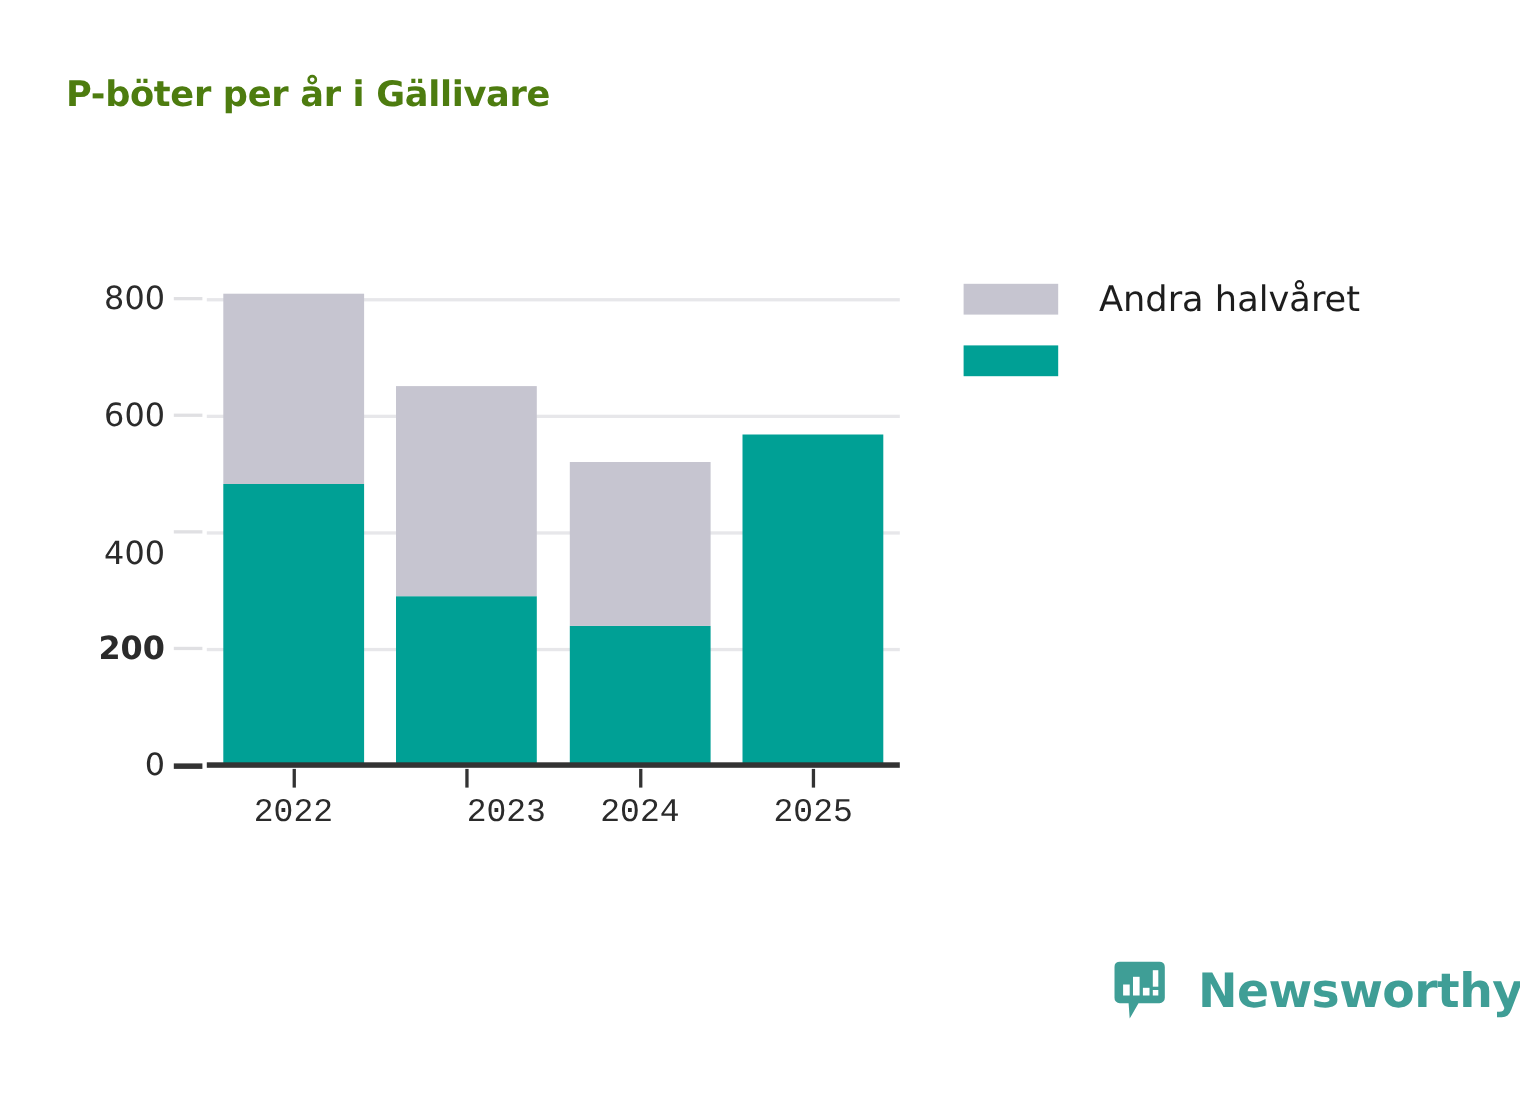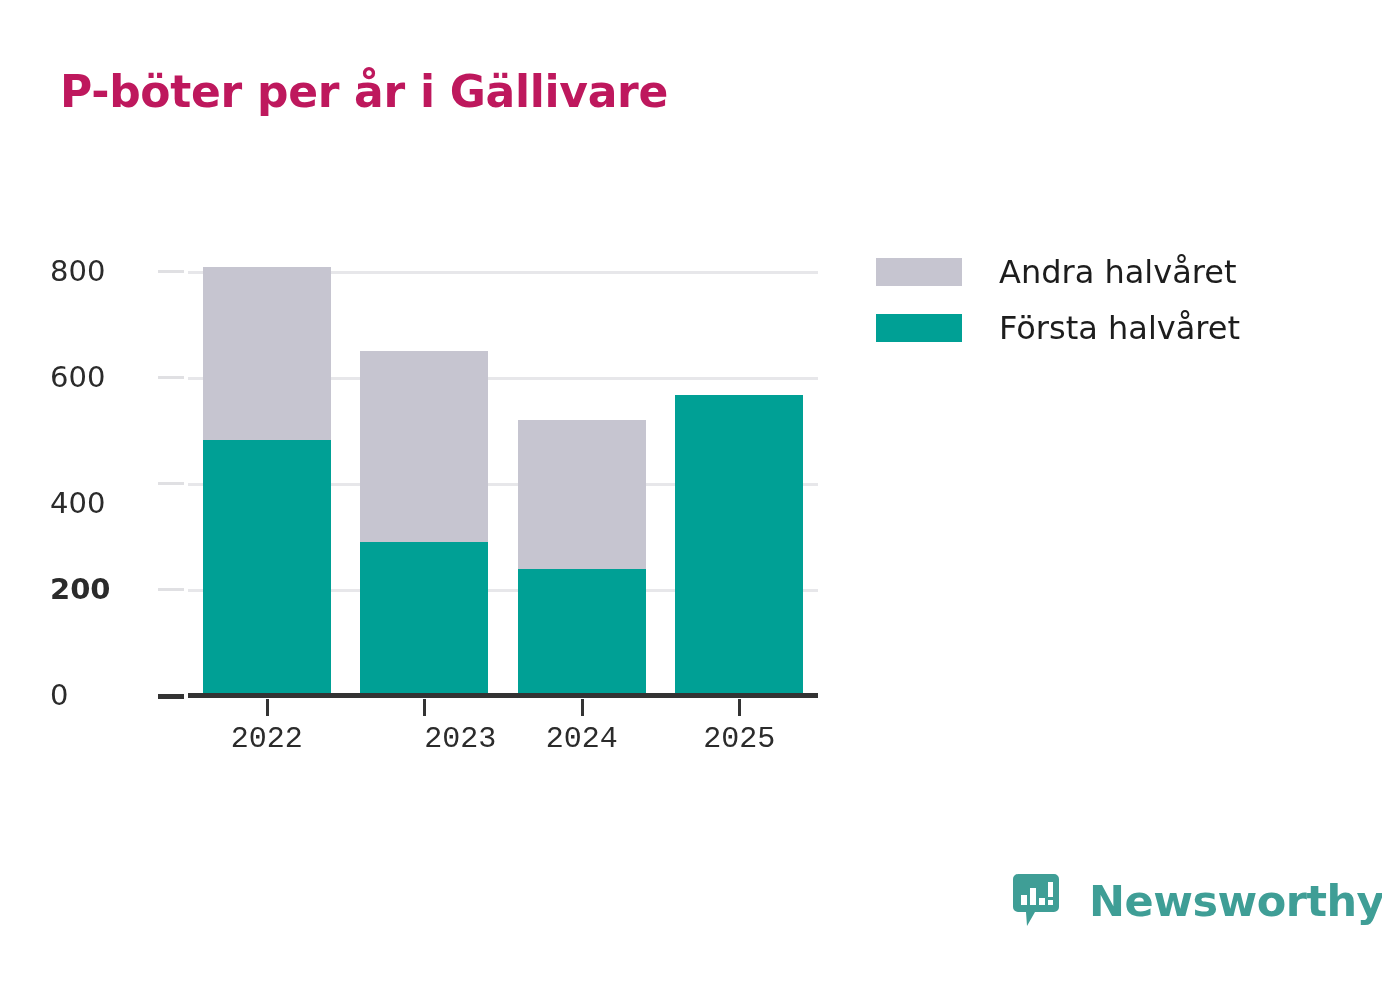--- a/index.html
+++ b/index.html
@@ -13,23 +13,23 @@
     position: relative;
     font-family: "DejaVu Sans", "Liberation Sans", sans-serif;
     overflow: hidden;
   }
 
   
   #chart-title {
     position: absolute;
     left: 60px;
     top: 66px;
-    font-size: 44px;
+    font-size: 32px;
     font-weight: 700;
-    color: #be185d;
+    color: #4d7c0f;
     letter-spacing: -0.3px;
     white-space: nowrap;
     font-family: "DejaVu Sans", "Liberation Sans", sans-serif;
   }
 
   
   #plot-area {
     position: absolute;
     left: 188px;
     top: 271px;
@@ -60,20 +60,21 @@
     left: 158px;
     width: 26px;
     height: 3px;
     background: #e0e0e3;
   }
 
   .y-label {
     position: absolute;
     right: 0;
     width: 100px;
+    text-align: right;
     font-size: 29px;
     color: #2b2b2b;
     transform: translateY(-50%);
     font-family: "DejaVu Sans", "Liberation Sans", sans-serif;
   }
   #y-labels {
     position: absolute;
     left: 40px;
     top: 0;
     width: 110px;
@@ -211,21 +212,20 @@
     <div class="x-label" style="left: 739.25px;">2025</div>
   </div>
 
 <div id="legend">
     <div class="legend-row">
       <span class="legend-swatch" style="background: rgb(198, 197, 208);"></span>
       <span class="legend-text">Andra halvåret</span>
     </div>
     <div class="legend-row">
       <span class="legend-swatch" style="background: rgb(0, 160, 149);"></span>
-      <span class="legend-text">Första halvåret</span>
     </div>
   </div>
 
 <div id="logo">
   <span id="logo-mark">
     <svg width="46" height="54" viewBox="0 0 46 54" xmlns="http://www.w3.org/2000/svg">
       <path d="M5 0 H41 A5 5 0 0 1 46 5 V33 A5 5 0 0 1 41 38 H22 L14 52 L13 38 H5 A5 5 0 0 1 0 33 V5 A5 5 0 0 1 5 0 Z" fill="#3f9e96"></path>
       <rect x="8" y="21" width="6" height="10" fill="#ffffff"></rect>
       <rect x="17" y="14" width="6" height="17" fill="#ffffff"></rect>
       <rect x="26" y="24" width="6" height="7" fill="#ffffff"></rect>

